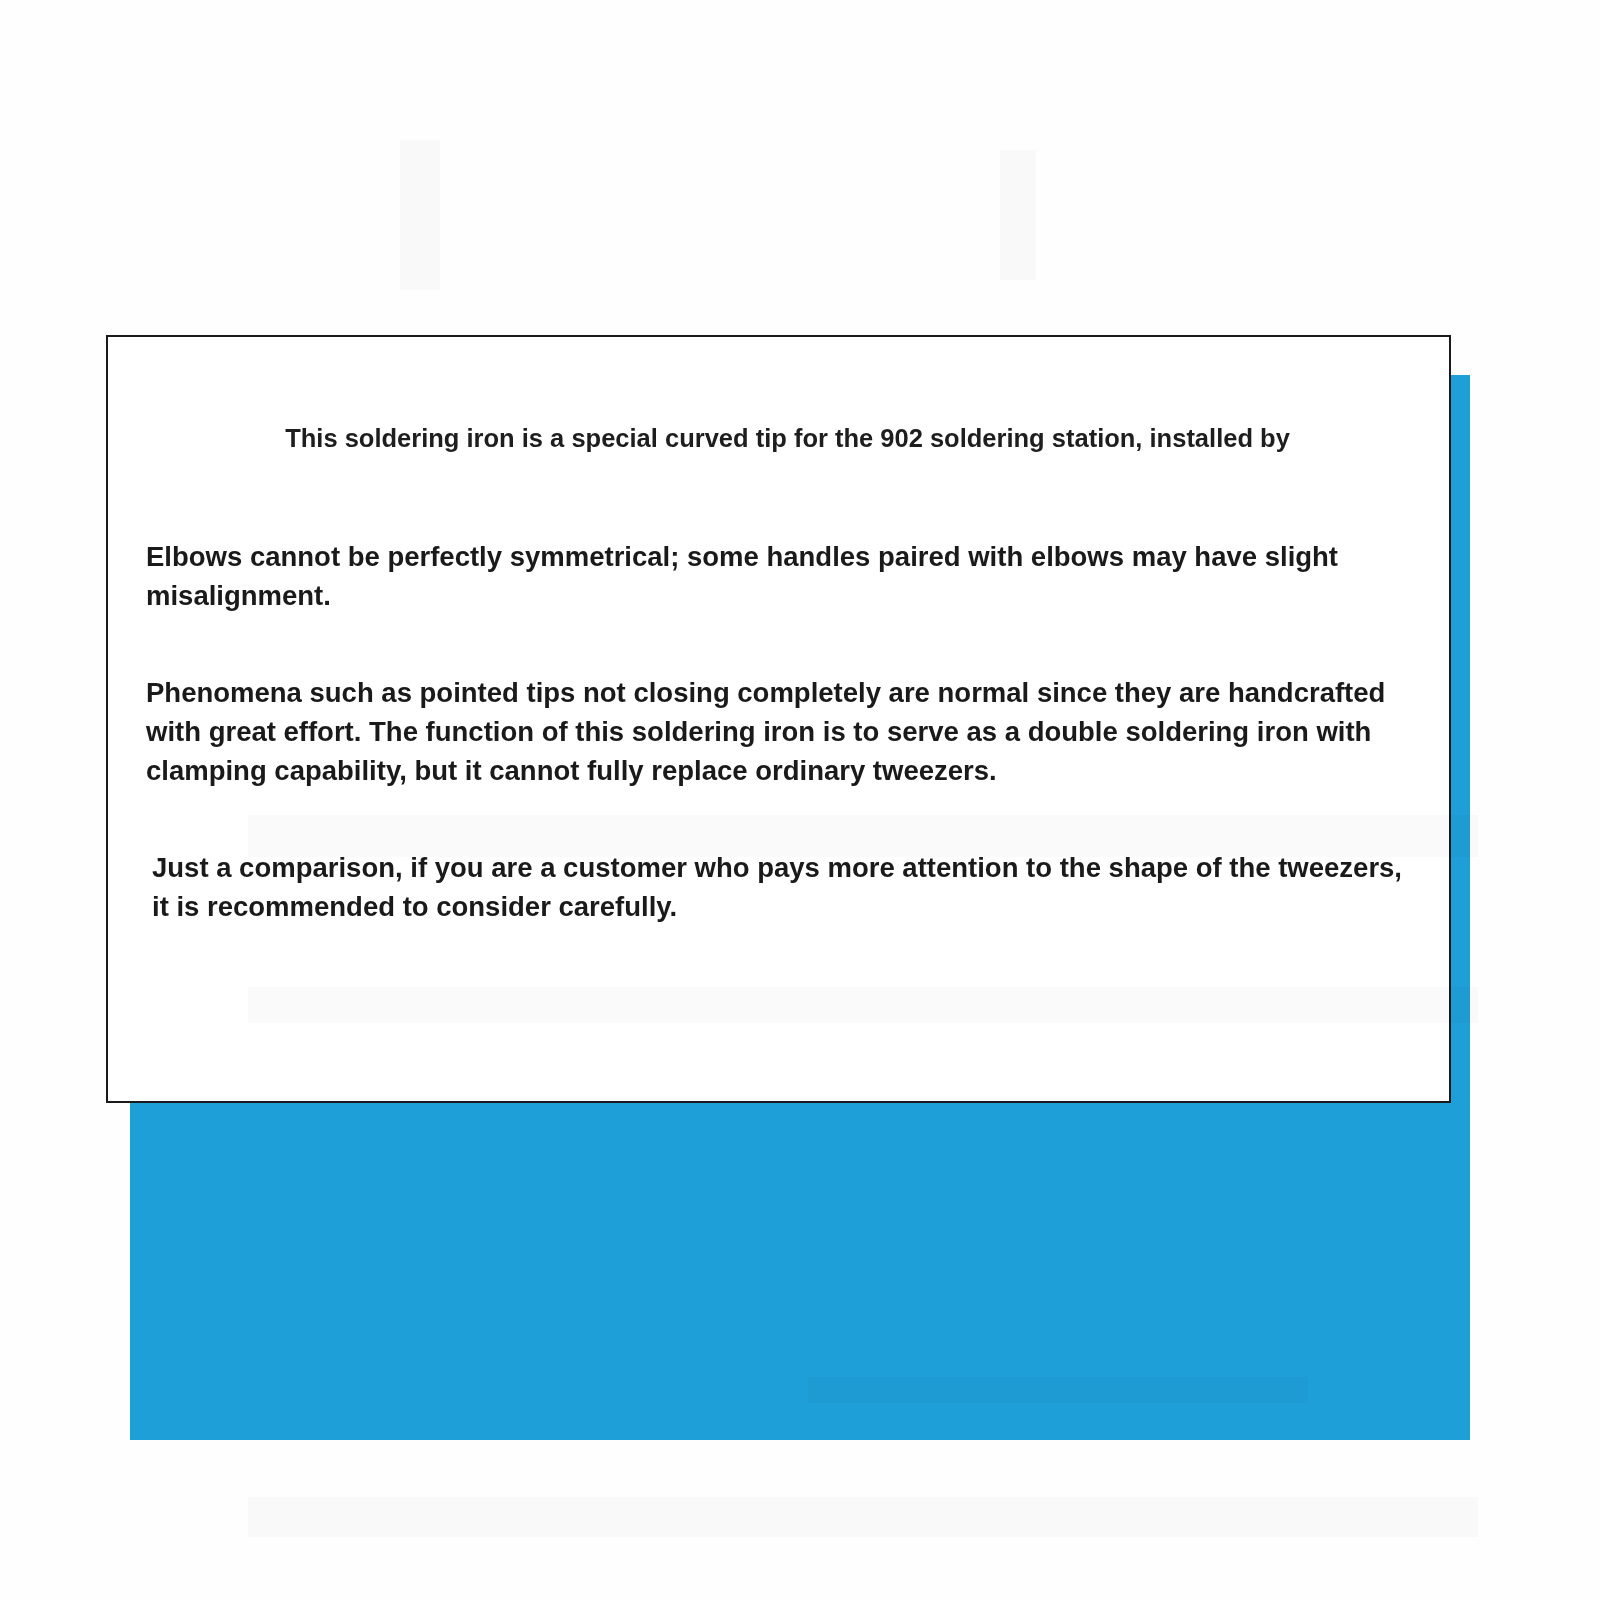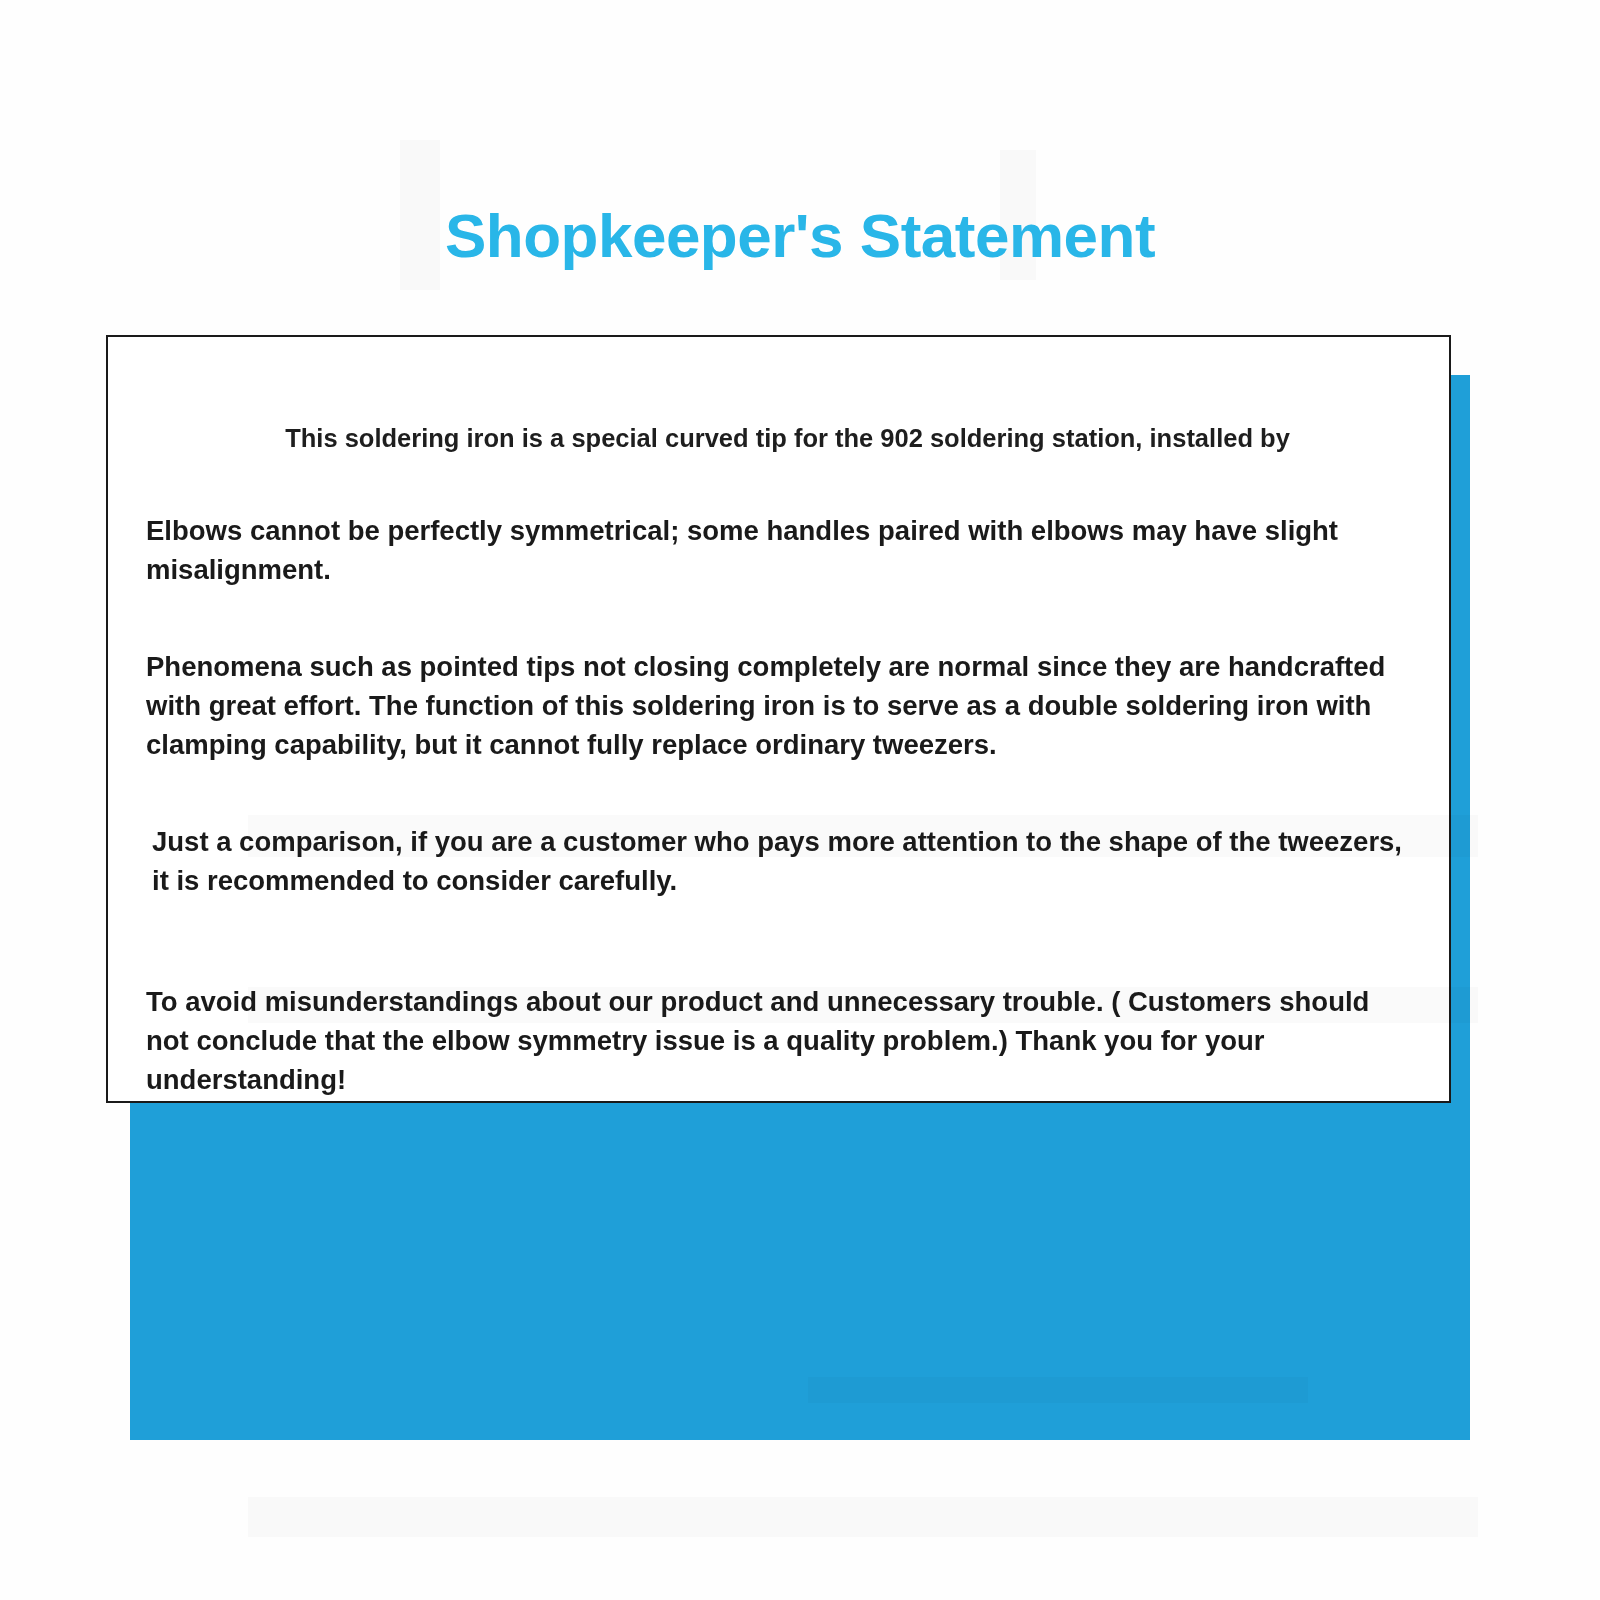--- a/index.html
+++ b/index.html
@@ -74,21 +74,21 @@
 
   .para {
     font-size: 27.5px;
     font-weight: bold;
     color: #1a1a1a;
     line-height: 1.42;
     margin-top: 0;
   }
 
   .p1 { margin-top: 84px; }
-  .p2 { margin-top: 56px; }
+  .p2 { margin-top: 82px; }
   .p3 { margin-top: 58px; }
   .p4 { margin-top: 58px; padding-left: 6px; }
   .p5 { margin-top: 82px; }
 
   
   .streak {
     position: absolute;
     background: rgba(0,0,0,0.018);
     pointer-events: none;
   }
@@ -100,39 +100,37 @@
   .s6 { left: 700px; top: 1040px; width: 500px; height: 26px; }
 </style>
 </head>
 <body>
 
 <div class="page">
 
   <div class="streak s1"></div>
   <div class="streak s2"></div>
 
-  <h1 class="title">Shopkeeper's Statement</h1>
 
   <div class="blue-panel"></div>
 
   <div class="card">
     <div class="streak s3"></div>
     <div class="streak s4"></div>
     <div class="streak s6"></div>
     <div class="streak s5"></div>
 
     <div class="card-inner">
 
       <p class="lead">This soldering iron is a special curved tip for the 902 soldering station, installed by</p>
 
 
       <p class="para p2">Elbows cannot be perfectly symmetrical; some handles paired with elbows may have slight misalignment.</p>
 
       <p class="para p3">Phenomena such as pointed tips not closing completely are normal since they are handcrafted with great effort. The function of this soldering iron is to serve as a double soldering iron with clamping capability, but it cannot fully replace ordinary tweezers.</p>
 
       <p class="para p4">Just a comparison, if you are a customer who pays more attention to the shape of the tweezers, it is recommended to consider carefully.</p>
 
-      <p class="para p5">To avoid misunderstandings about our product and unnecessary trouble. ( Customers should not conclude that the elbow symmetry issue is a quality problem.) Thank you for your understanding!</p>
 
     </div>
   </div>
 
 </div>
 
 </body></html>

